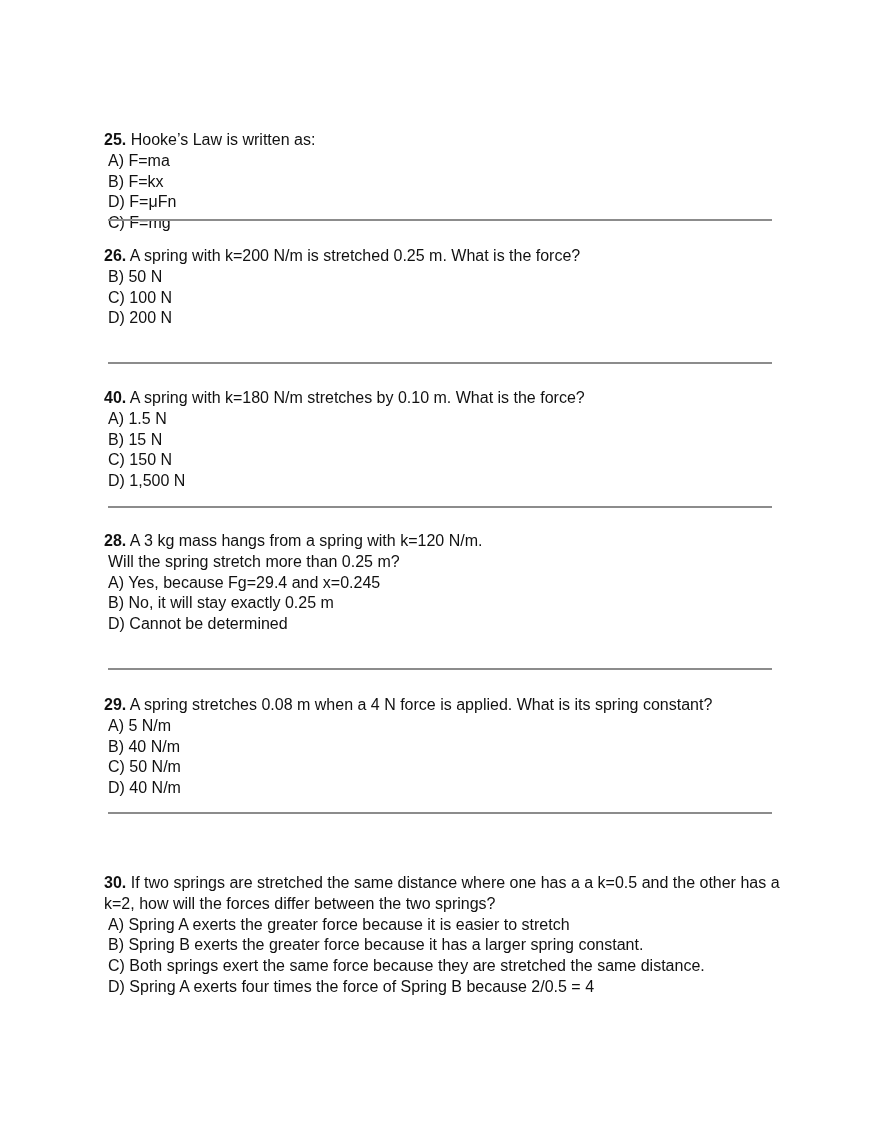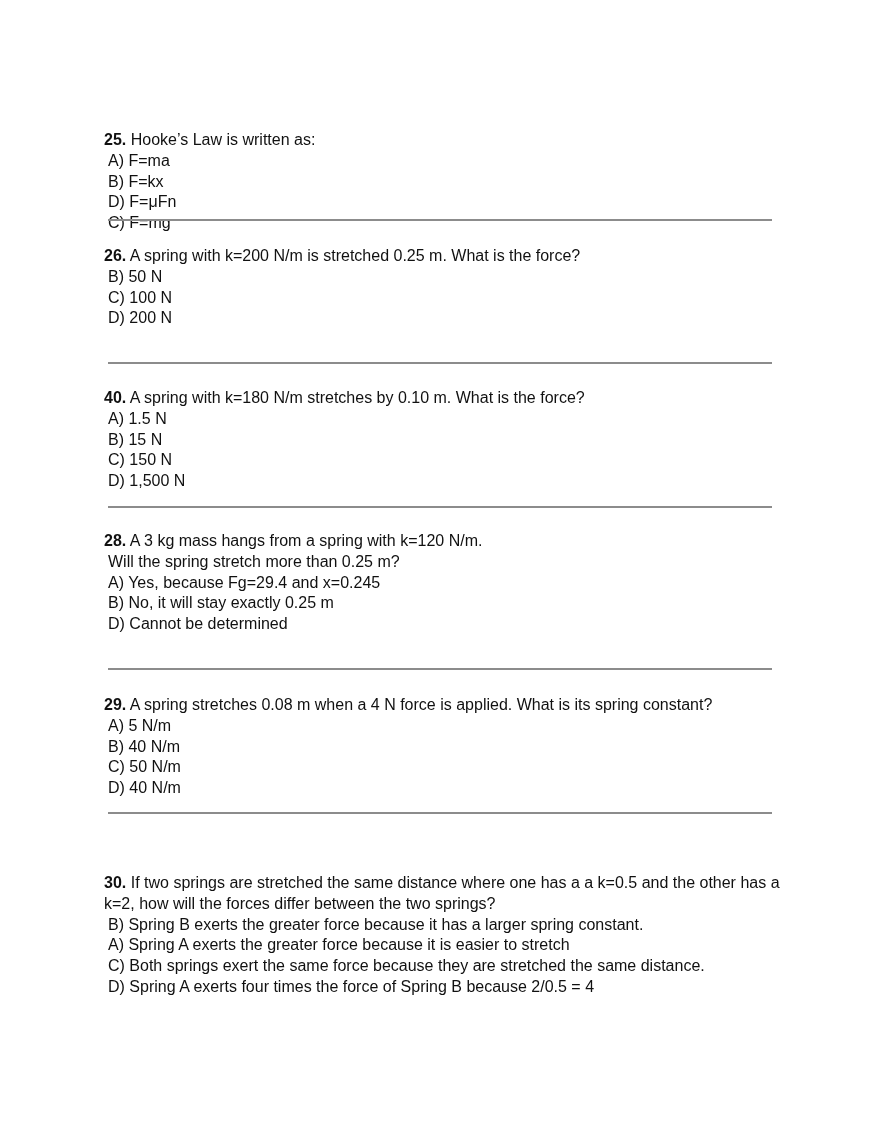--- a/index.html
+++ b/index.html
@@ -94,19 +94,19 @@
     <span class="q-line indent">A) 5 N/m</span>
     <span class="q-line indent">B) 40 N/m</span>
     <span class="q-line indent">C) 50 N/m</span>
     <span class="q-line indent">D) 40 N/m</span>
   </div>
   <hr class="divider" style="top:812px;">
 
   <div class="question" style="top:838px;margin-top:35px;">
     <span class="q-line q-title"><span class="q-num">30.</span><span>  If two springs are stretched the same distance where one has a a k=0.5 and the other has a</span></span>
     <span class="q-line">k=2, how will the forces differ between the two springs?</span>
+    <span class="q-line indent">A) Spring A exerts the greater force because it is easier to stretch</span>
     <span class="q-line indent">B) Spring B exerts the greater force because it has a larger spring constant.</span>
-    <span class="q-line indent">A) Spring A exerts the greater force because it is easier to stretch</span>
     <span class="q-line indent">C) Both springs exert the same force because they are stretched the same distance.</span>
     <span class="q-line indent">D) Spring A exerts four times the force of Spring B because 2/0.5 =  4</span>
   </div>
 
 </div>
 
 </body></html>

